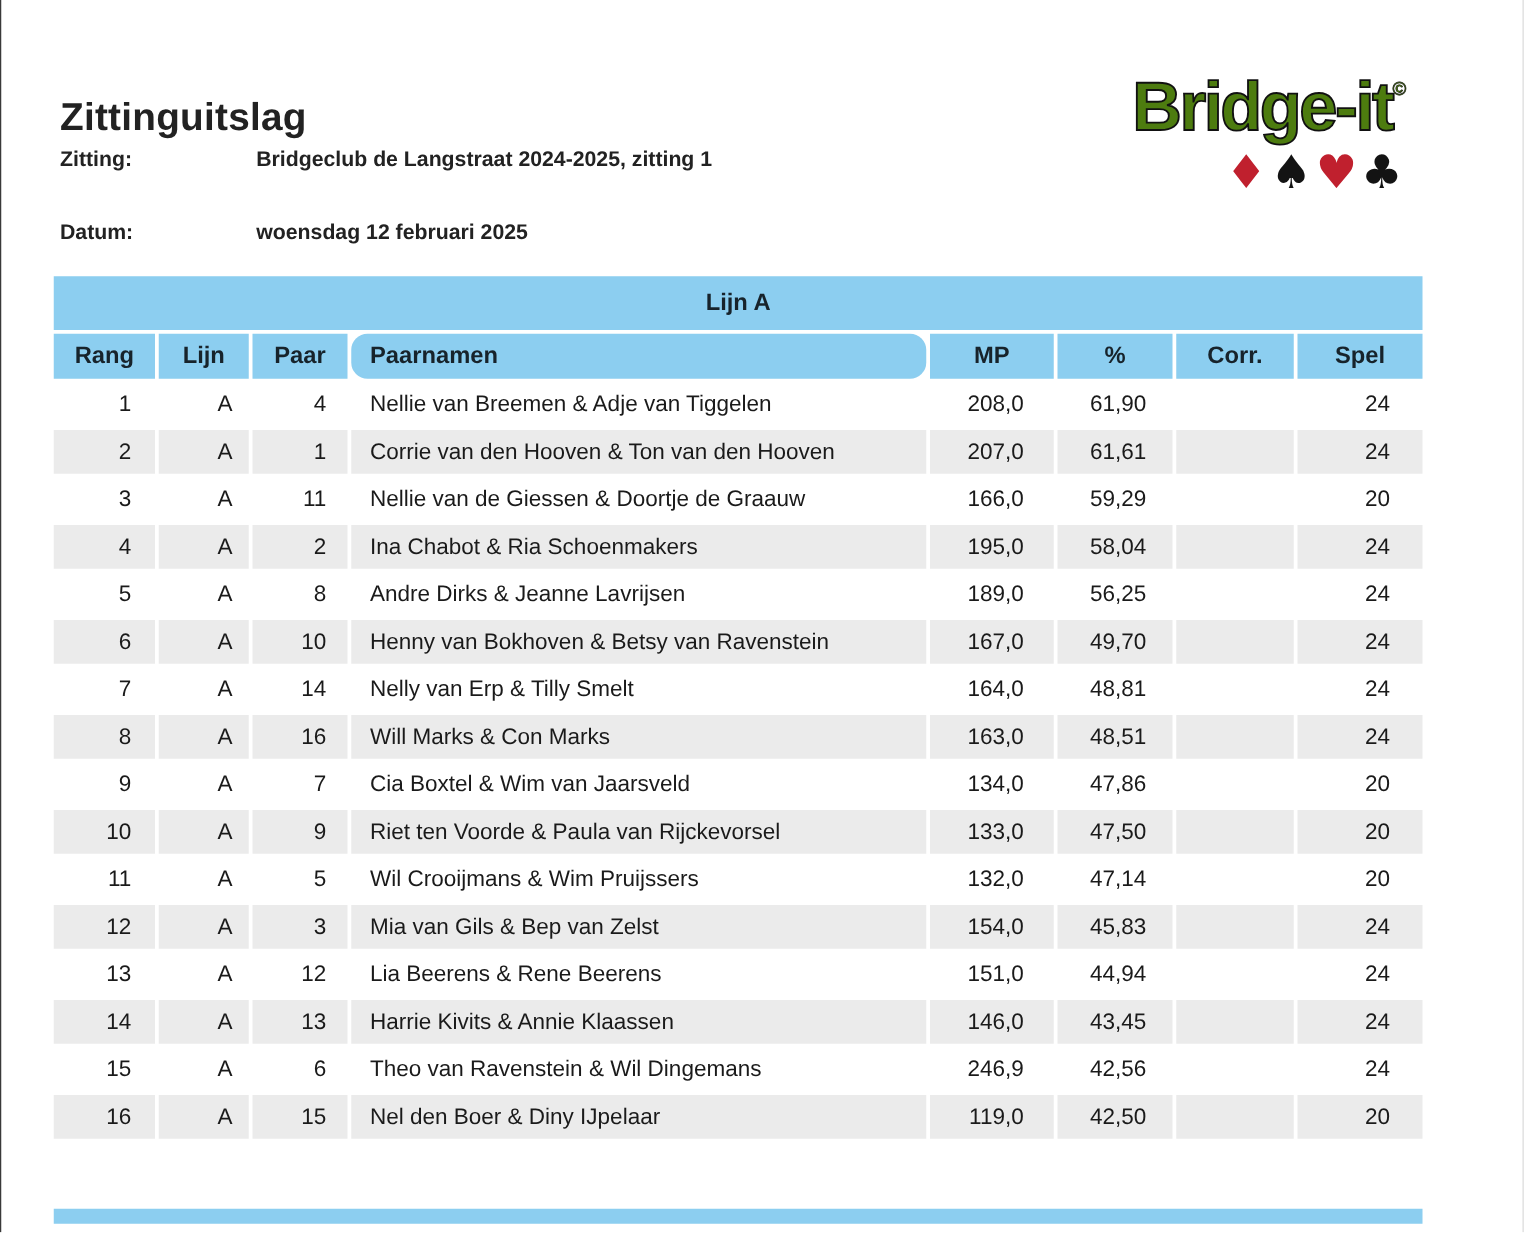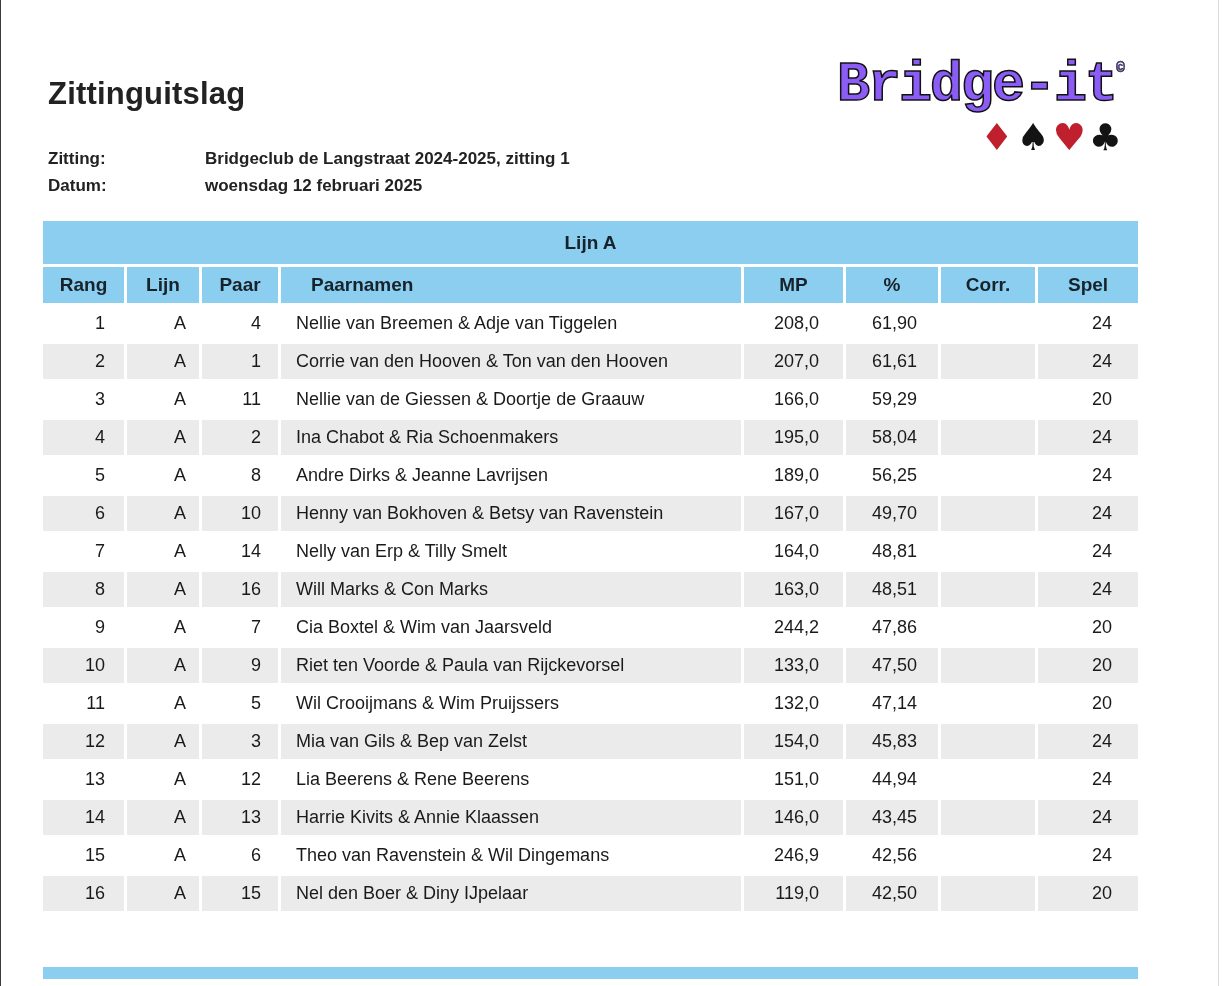--- a/index.html
+++ b/index.html
@@ -21,30 +21,30 @@
   .edge-left{ position:absolute; left:0; top:0; width:1px; height:100%; background:#3a3a3a; }
   .edge-right{ position:absolute; left:1218px; top:0; width:1px; height:100%; background:#dcdcdc; }
 
   .report-title{
     position:absolute; left:48px; top:76px;
     font-size:31px; font-weight:bold; color:#222;
     letter-spacing:0.2px;
   }
   .meta-row{ position:absolute; left:48px; font-size:17px; font-weight:bold; color:#222; }
   .meta-row .meta-label{ display:inline-block; width:157px; }
-  .meta-zitting{ top:149px; }
+  .meta-zitting{ top:118px; }
   .meta-datum{ top:176px; }
 
   .logo{
     position:absolute; left:790px; top:58px; width:335px;
     text-align:right; line-height:1;
   }
   .logo-text{
-    font-family:Liberation Mono, monospace;
-    font-weight:900; font-size:55px; color:#8b5cf6;
+    font-family:Liberation Sans, sans-serif;
+    font-weight:900; font-size:55px; color:#4d7c0f;
     letter-spacing:-2px; white-space:nowrap;
     -webkit-text-stroke:1.5px #111;
   }
   .logo-copyright{
     font-size:15px; vertical-align:28px; letter-spacing:0;
     -webkit-text-stroke:0.5px #111;
   }
   .logo-suits{
     margin-top:6px; font-size:37px; letter-spacing:3px; white-space:nowrap;
     font-family:"DejaVu Sans",sans-serif;
@@ -62,21 +62,21 @@
     background:var(--header-blue);
     height:43px; text-align:center;
     font-weight:bold; font-size:19px; color:#17232b;
   }
   tr.header-row th{
     background:var(--header-blue);
     height:36px; text-align:center;
     font-weight:bold; font-size:19px; color:#17232b;
     padding:0;
   }
-  tr.header-row th.c-naam{ text-align:left; padding-left:30px; }
+  tr.header-row th.c-naam{ text-align:left; padding-left:15px;border-radius:13px; }
   tbody td{ height:35px; background:#ffffff; }
   tbody tr:nth-child(even) td{ background:var(--row-alt); }
   .c-rang{ text-align:right; padding-right:19px; }
   .c-lijn{ text-align:right; padding-right:13px; }
   .c-paar{ text-align:right; padding-right:17px; }
   .c-naam{ text-align:left;  padding-left:15px; }
   .c-mp  { text-align:right; padding-right:24px; }
   .c-pct { text-align:right; padding-right:21px; }
   .c-corr{ text-align:right; padding-right:20px; }
   .c-spel{ text-align:right; padding-right:26px; }
@@ -214,21 +214,21 @@
             <td class="c-mp">163,0</td>
             <td class="c-pct">48,51</td>
             <td class="c-corr"></td>
             <td class="c-spel">24</td>
           </tr>
           <tr>
             <td class="c-rang">9</td>
             <td class="c-lijn">A</td>
             <td class="c-paar">7</td>
             <td class="c-naam">Cia Boxtel &amp; Wim van Jaarsveld</td>
-            <td class="c-mp">244,2</td>
+            <td class="c-mp">134,0</td>
             <td class="c-pct">47,86</td>
             <td class="c-corr"></td>
             <td class="c-spel">20</td>
           </tr>
           <tr>
             <td class="c-rang">10</td>
             <td class="c-lijn">A</td>
             <td class="c-paar">9</td>
             <td class="c-naam">Riet ten Voorde &amp; Paula van Rijckevorsel</td>
             <td class="c-mp">133,0</td>

